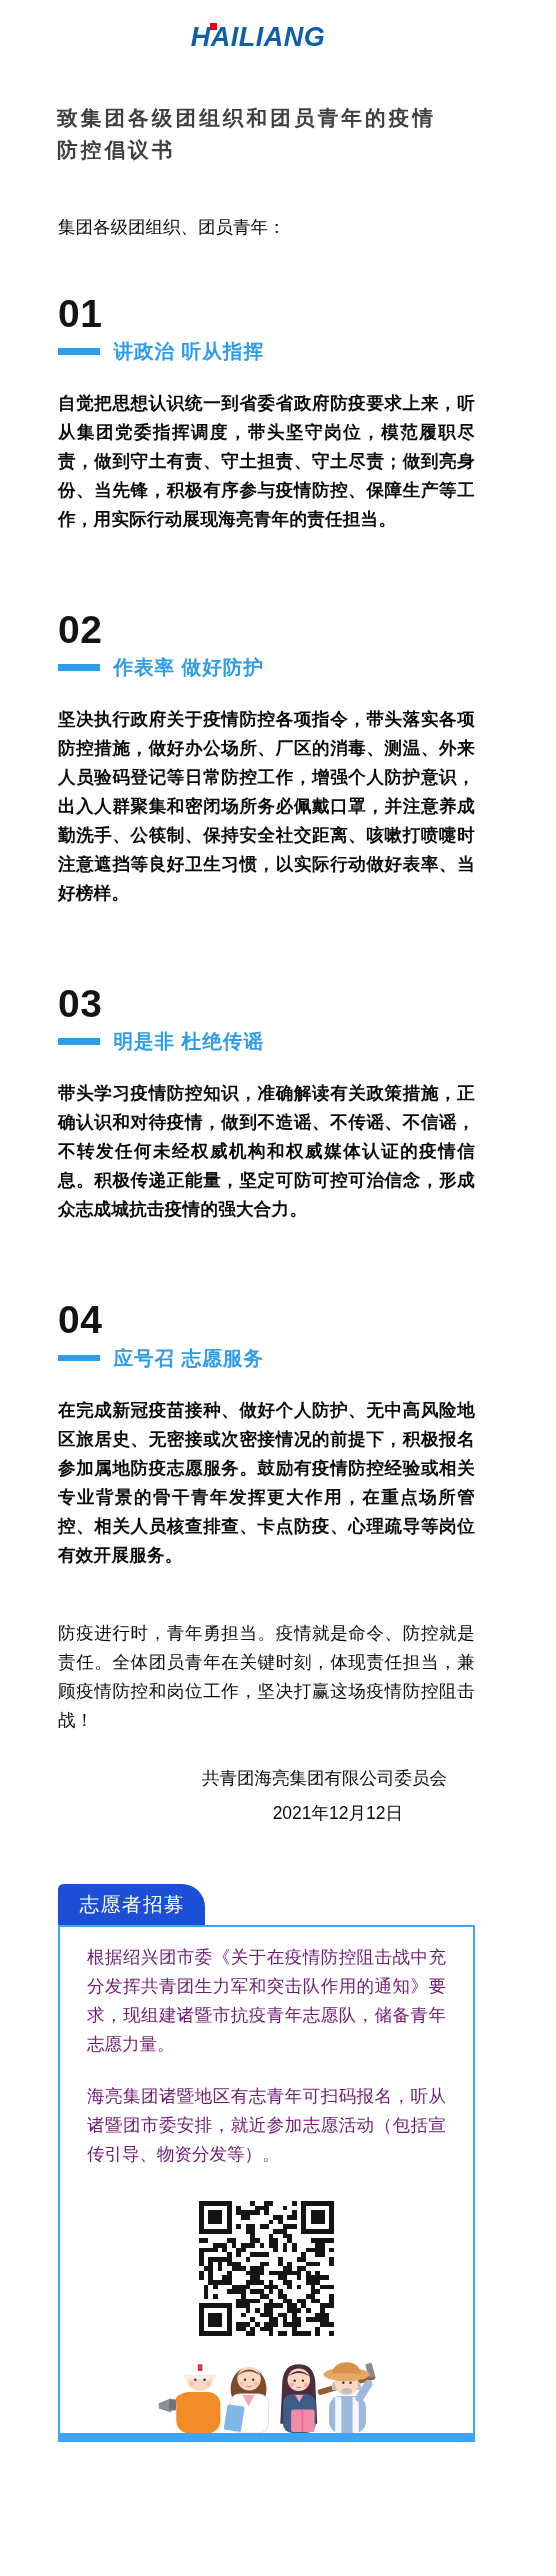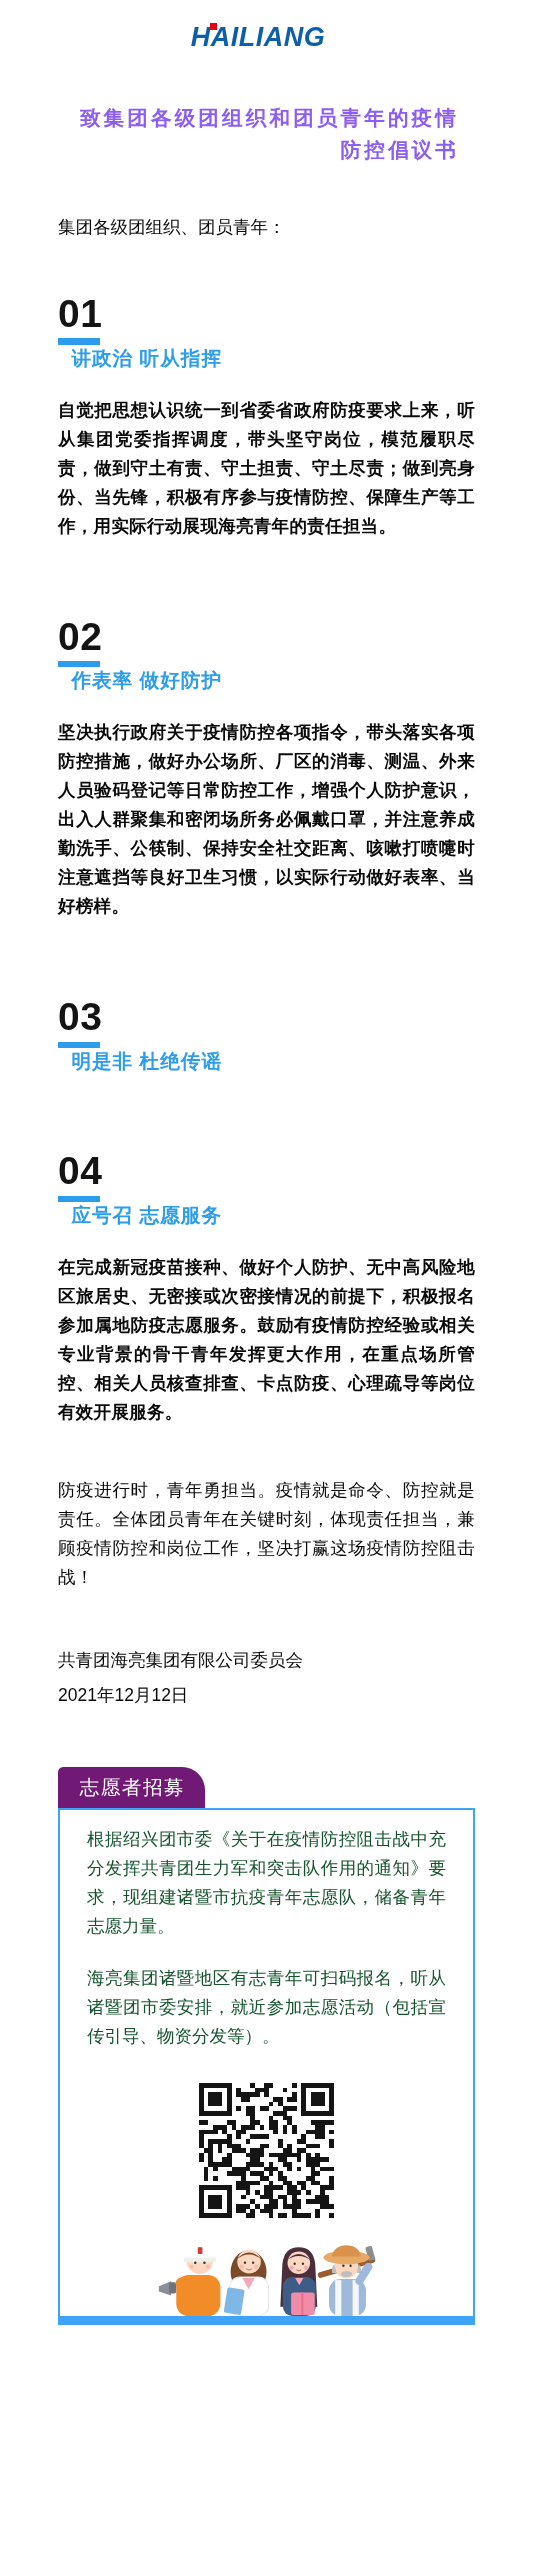--- a/index.html
+++ b/index.html
@@ -20,23 +20,23 @@
     transform: scaleY(1.05); display: inline-block;
   }
   .logo-dot {
     position: absolute; top: 1px; left: 19.6px;
     width: 6.2px; height: 7.2px; background: #E60012; display: block;
   }
 
   
   .title {
     margin: 49px 57px 0;
-    text-align: right;
+    text-align: left;
     font-size: 20.6px; font-weight: 700;
-    color: #8b5cf6;
+    color: #404040;
     letter-spacing: 3.1px;
     line-height: 32px;
   }
 
   
   .content { padding: 0 41px 0 58px; }
   .greeting {
     margin: 47px 0 0;
     font-size: 17.5px; line-height: 29px; font-weight: 400;
   }
@@ -47,60 +47,60 @@
     letter-spacing: 0.3px;
   }
 
   
   .section { margin-top: 77px; }
   .section.first { margin-top: 53px; }
   .sec-num {
     font-size: 39px; font-weight: 700; color: #141414;
     line-height: 0.95; letter-spacing: 0.5px;
   }
-  .sec-row { display: flex; margin-top: 6.2px; flex-direction: column; }
+  .sec-row { display: flex; align-items: center; margin-top: 6.2px; }
   .sec-bar {
     width: 42px; height: 6.7px; background: #2D9CEB;
     display: inline-block; flex: 0 0 auto;
   }
   .sec-title {
     margin: 0 0 0 13.4px;
     font-size: 19.6px; font-weight: 700; color: #2D9CEB;
     letter-spacing: 1px;
   }
   .section .body-p { margin-top: 24px; font-weight: bold; }
 
   .closing { margin-top: 49px; }
 
   
-  .signature { margin-top: 58px; text-align: left; padding-right: 28px; }
+  .signature { margin-top: 33px; text-align: right; padding-right: 28px; }
   .sig-org { margin: 0; font-size: 17.5px; line-height: 20.6px; }
   .sig-date { margin: 14.4px 44px 0 0; font-size: 17.5px; line-height: 20.6px; }
 
   
   .recruit { margin-top: 61px; }
   .recruit-tab {
     width: 147px; height: 41px;
-    background: #701a75;
+    background: #1d4ed8;
     border-radius: 5.2px 23px 0 0;
     display: flex; align-items: center;
     padding-left: 21.6px;
     position: relative; z-index: 1;
   }
   .recruit-tab span {
     color: #ffffff; font-size: 19.6px; font-weight: 500; letter-spacing: 1.5px;
   }
   .recruit-body {
     border: 2.1px solid #3FA3F7;
     border-bottom: 9.3px solid #3FA3F7;
     padding: 15.5px 27px 0;
   }
   .recruit-p {
     margin: 0;
-    color: #14532d;
+    color: #701a75;
     font-size: 17.5px; line-height: 29px;
     text-align: justify;
   }
   .recruit-p + .recruit-p { margin-top: 23px; }
   .qr-black { width: 135px; height: 135px; margin: 32px auto 0; }
   .illustration { width: 227px; height: 81px; margin: 16.5px auto 0; display: block; }
 </style>
 </head>
 <body>
 
@@ -136,20 +136,21 @@
       </div>
       <p class="body-p">坚决执行政府关于疫情防控各项指令，带头落实各项防控措施，做好办公场所、厂区的消毒、测温、外来人员验码登记等日常防控工作，增强个人防护意识，出入人群聚集和密闭场所务必佩戴口罩，并注意养成勤洗手、公筷制、保持安全社交距离、咳嗽打喷嚏时注意遮挡等良好卫生习惯，以实际行动做好表率、当好榜样。</p>
     </section>
 
     <section class="section">
       <div class="sec-num">03</div>
       <div class="sec-row">
         <span class="sec-bar"></span>
         <h2 class="sec-title">明是非 杜绝传谣</h2>
       </div>
+      <p class="body-p">带头学习疫情防控知识，准确解读有关政策措施，正确认识和对待疫情，做到不造谣、不传谣、不信谣，不转发任何未经权威机构和权威媒体认证的疫情信息。积极传递正能量，坚定可防可控可治信念，形成众志成城抗击疫情的强大合力。</p>
     </section>
 
     <section class="section">
       <div class="sec-num">04</div>
       <div class="sec-row">
         <span class="sec-bar"></span>
         <h2 class="sec-title">应号召 志愿服务</h2>
       </div>
       <p class="body-p">在完成新冠疫苗接种、做好个人防护、无中高风险地区旅居史、无密接或次密接情况的前提下，积极报名参加属地防疫志愿服务。鼓励有疫情防控经验或相关专业背景的骨干青年发挥更大作用，在重点场所管控、相关人员核查排查、卡点防疫、心理疏导等岗位有效开展服务。</p>
     </section>

